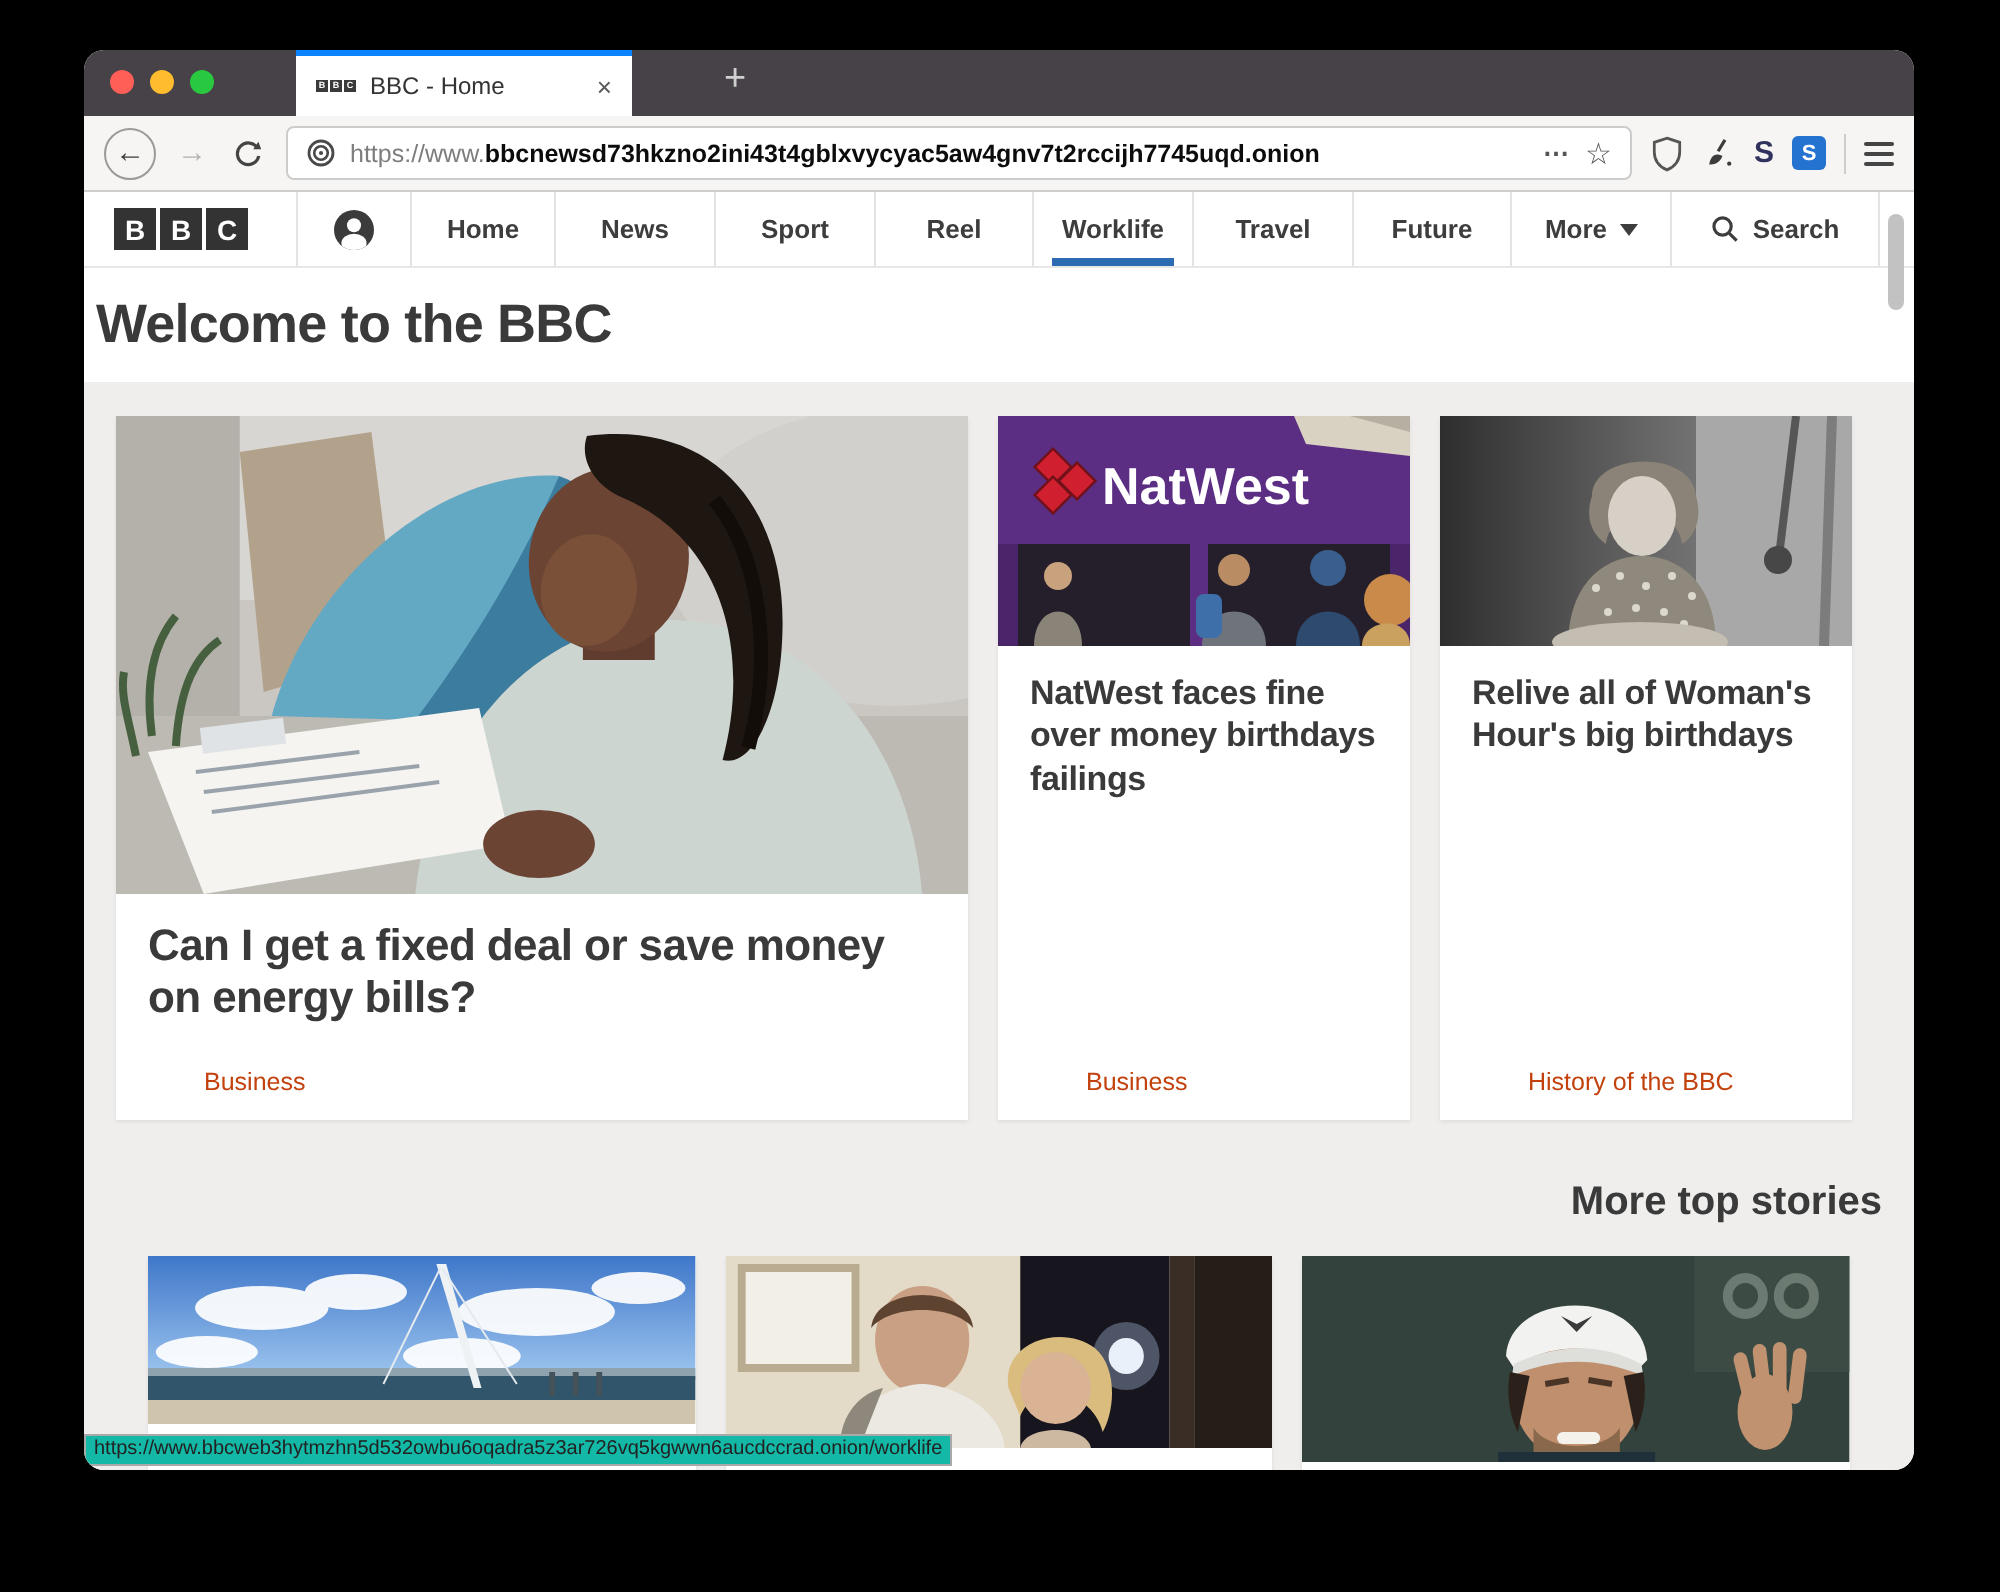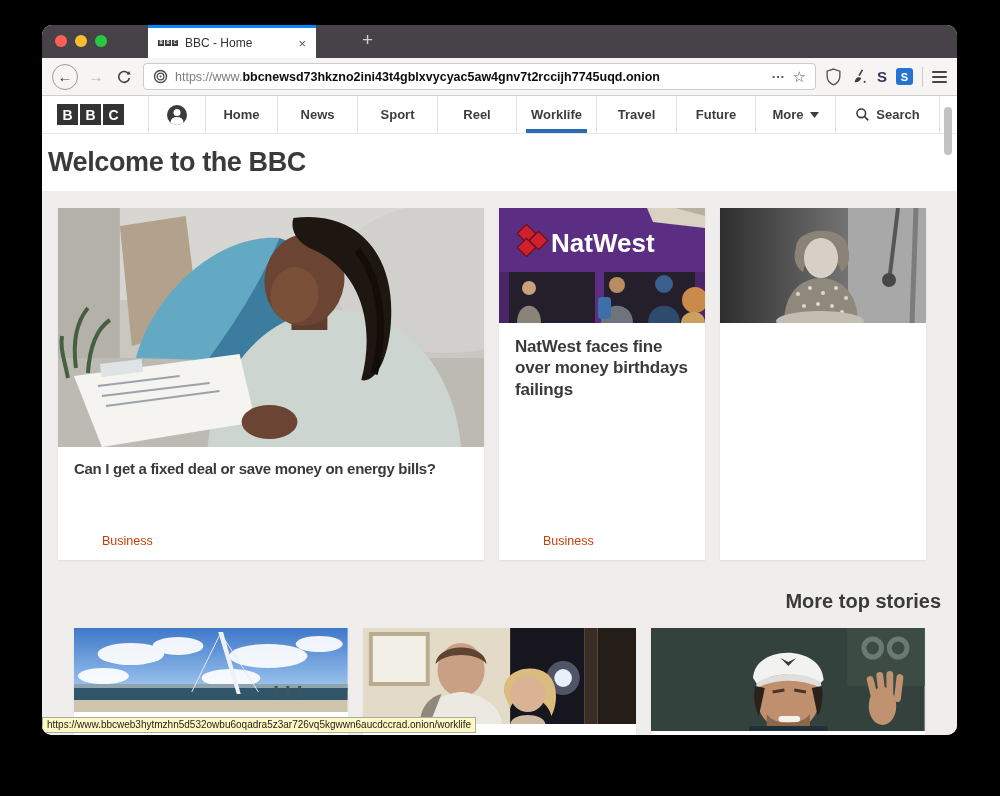--- a/index.html
+++ b/index.html
@@ -68,31 +68,31 @@
   
   .grid { padding:17px 16px 0; }
   .top-row { display:flex; gap:15px; height:352px; }
   .card { background:#fff; box-shadow:0 1px 2px rgba(0,0,0,.07); display:flex; flex-direction:column; overflow:hidden; }
   .card-main { width:426px; }
   .card-sm { width:206px; }
   .card-main .img { height:239px; } .card-sm .img { height:115px; }
   .img svg { display:block; width:100%; height:100%; }
   .card-body { flex:1; display:flex; flex-direction:column; padding:13px 16px 12px; }
   .headline { font-weight:bold; color:#3a3a3a; }
-  .card-main .headline { font-size:15px; line-height:1.2; letter-spacing:-.3px; }
+  .card-main .headline { font-size:22px; line-height:1.2; letter-spacing:-.3px; }
   .card-sm .headline { font-size:17px; line-height:1.25; letter-spacing:-.2px; }
   .tag { margin-top:auto; font-size:12.5px; color:#c2410c;margin-left:28px; }
 
   .more-heading { margin:30px 0 15px; padding-left:16px; font-size:20px; font-weight:bold; color:#3a3a3a;text-align:right; }
   .bottom-row { display:flex; gap:15px; padding:0 16px; }
   .mini-card { width:279px; background:#fff; box-shadow:0 1px 2px rgba(0,0,0,.07); height:140px; }
   .mini-card .img1{ height:84px; } .mini-card .img2{ height:96px; } .mini-card .img3{ height:103px; }
 
   
-  .status-tip { position:absolute; left:0; bottom:2px; background:#fef9c3; border:1px solid #a9a9a9;
+  .status-tip { position:absolute; left:0; bottom:2px; background:#14b8a6; border:1px solid #a9a9a9;
                 font-size:10px; color:#222; padding:1px 4px 2px; white-space:nowrap; }
   .scroll-thumb { position:absolute; right:5px; top:11px; width:8px; height:48px;
                   background:#c2c2c2; border-radius:4px; }
   svg text { font-family:"Liberation Sans", sans-serif; }
 </style>
 </head>
 <body>
 
 <div class="screen">
   <div class="window">
@@ -318,20 +318,24 @@
                   <circle cx="98" cy="96" r="2"></circle>
                     <circle cx="112" cy="98" r="2"></circle>
                     <circle cx="122" cy="104" r="2"></circle>
                   <circle cx="76" cy="108" r="2"></circle>
                     <circle cx="92" cy="108" r="2"></circle>
                     <circle cx="106" cy="108" r="2"></circle>
                 </g>
                 <ellipse cx="100" cy="113" rx="44" ry="10" fill="#c3bdb2"></ellipse>
               </svg>
             </div>
+            <div class="card-body">
+              <div class="headline">Relive all of Woman's Hour's big birthdays</div>
+              <div class="tag">History of the BBC</div>
+            </div>
           </div>
         </div>
 
         <div class="more-heading">More top stories</div>
 
         <div class="bottom-row">
           <div class="mini-card">
             <div class="img img1">
               <svg viewBox="0 0 279 84" preserveAspectRatio="none">
                 <defs>

